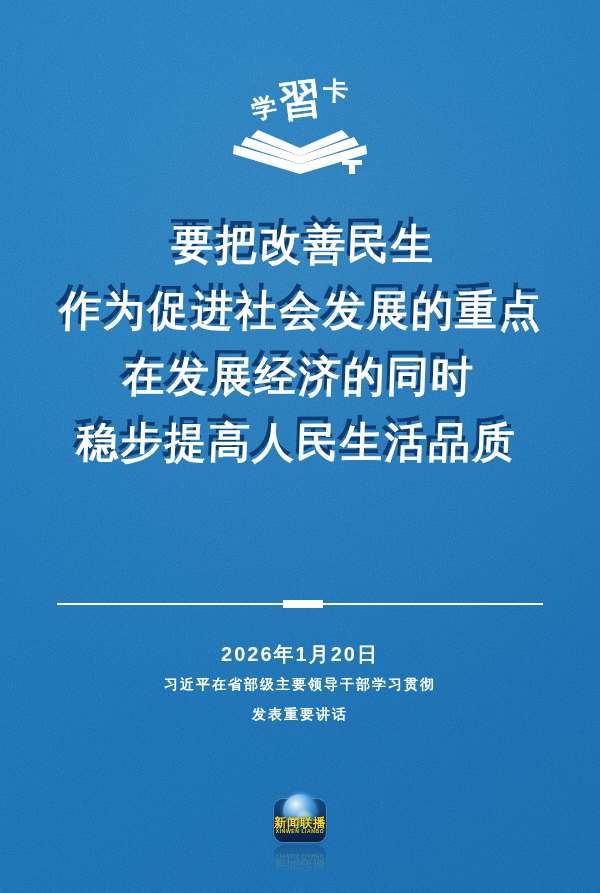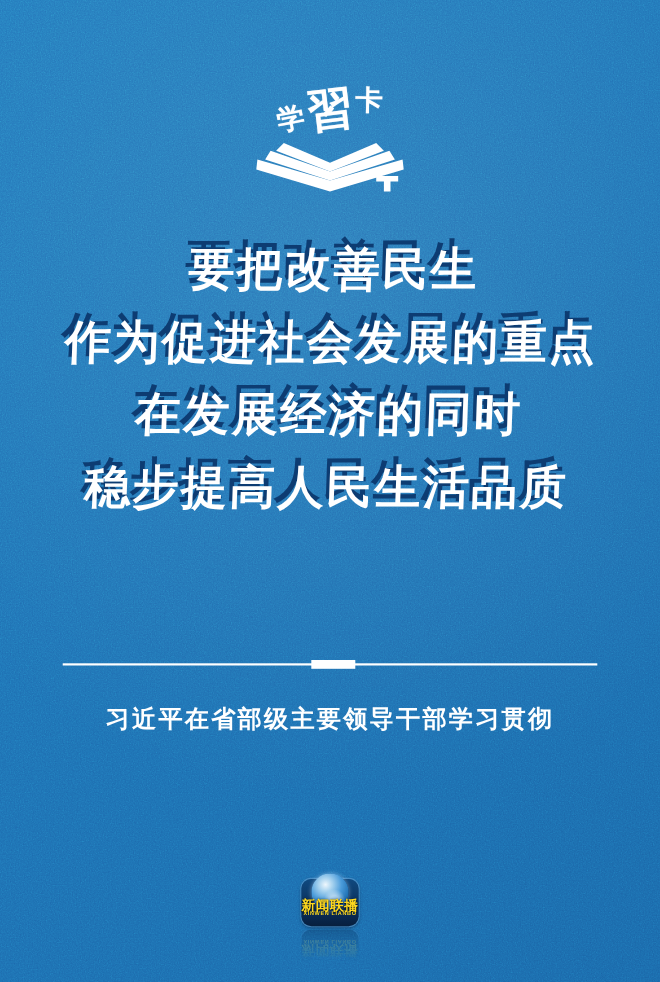--- a/index.html
+++ b/index.html
@@ -91,21 +91,21 @@
     color: #ffffff;
   }
   .meta-date {
     font-size: 20px;
     font-weight: 700;
     letter-spacing: 2px;
     line-height: 30px;
     margin-bottom: 0px;
   }
   .meta-line {
-    font-size: 22px;
+    font-size: 14px;
     font-weight: 600;
     letter-spacing: 2px;
     line-height: 30px;
     white-space: nowrap;
   }
 
   
   .footer {
     position: absolute;
     top: 794px;
@@ -206,21 +206,23 @@
     <div class="headline-line">在发展经济的同时</div>
     <div class="headline-line">稳步提高人民生活品质</div>
   </div>
 
   <div class="divider">
     <div class="divider-line"></div>
     <div class="divider-thick"></div>
   </div>
 
   <div class="meta">
+    <div class="meta-date">2026年1月20日</div>
     <div class="meta-line">习近平在省部级主要领导干部学习贯彻</div>
+    <div class="meta-line">发表重要讲话</div>
   </div>
 
   <div class="footer">
     <div class="app-icon">
       <div class="app-icon-body"></div>
       <div class="globe"></div>
       <div class="app-icon-title">新闻联播</div>
       <div class="app-icon-subtitle">XINWEN LIANBO</div>
     </div>
     <div class="app-icon app-icon-reflection">

